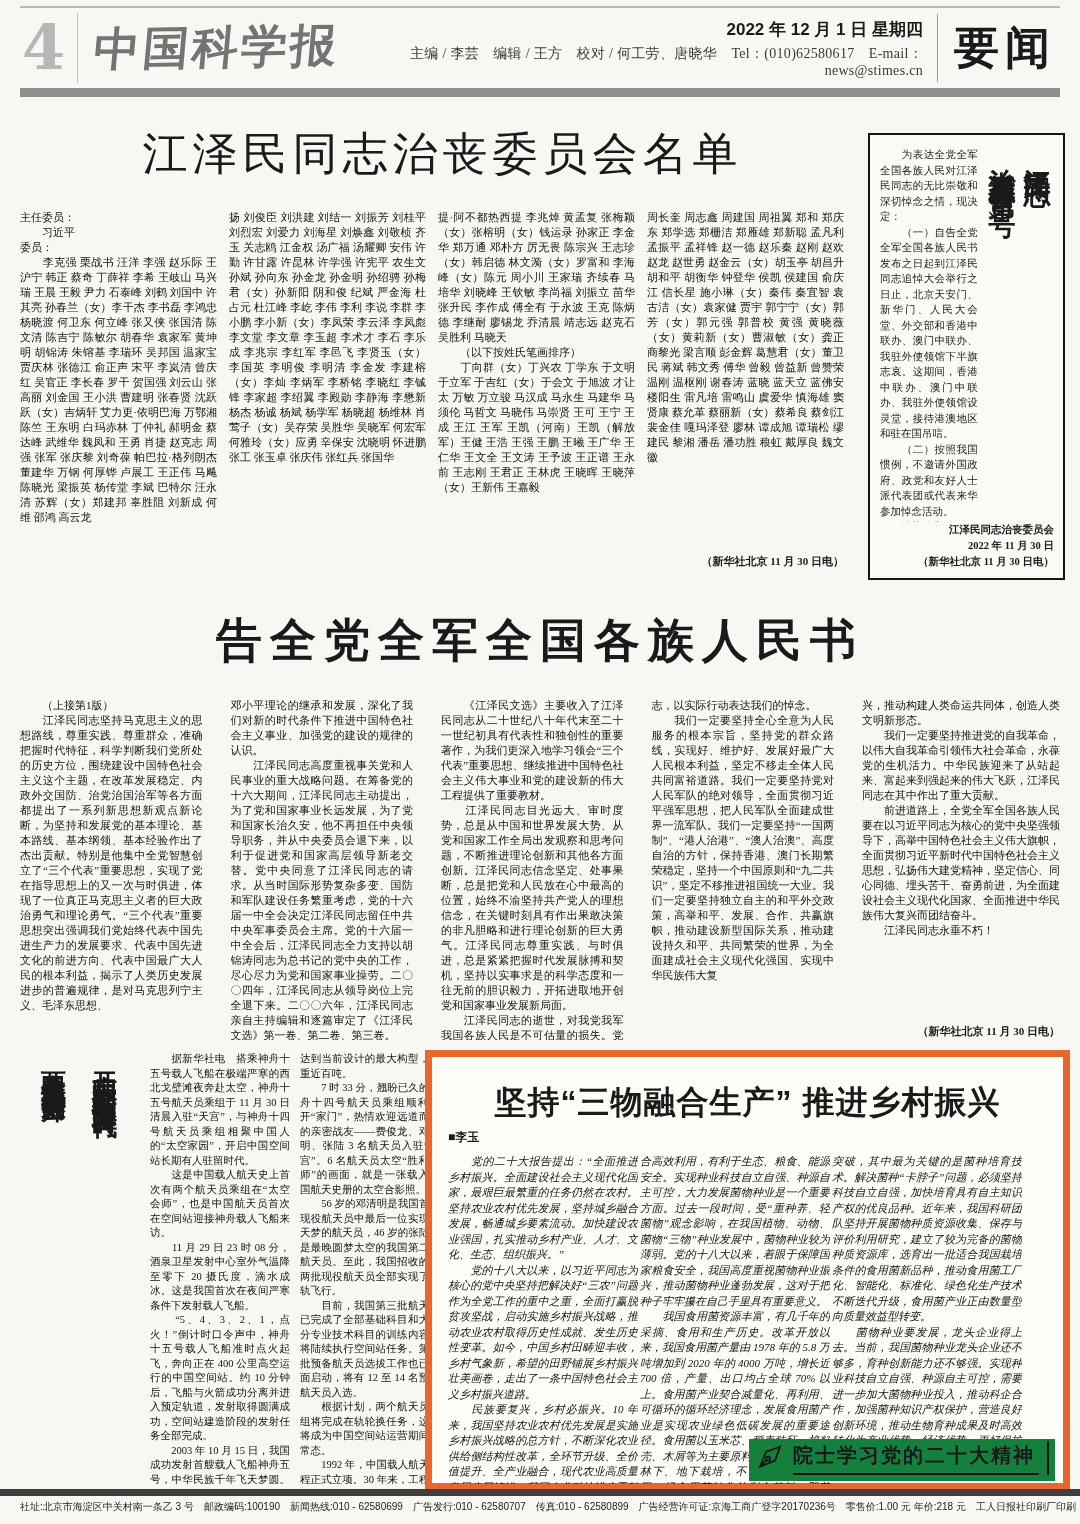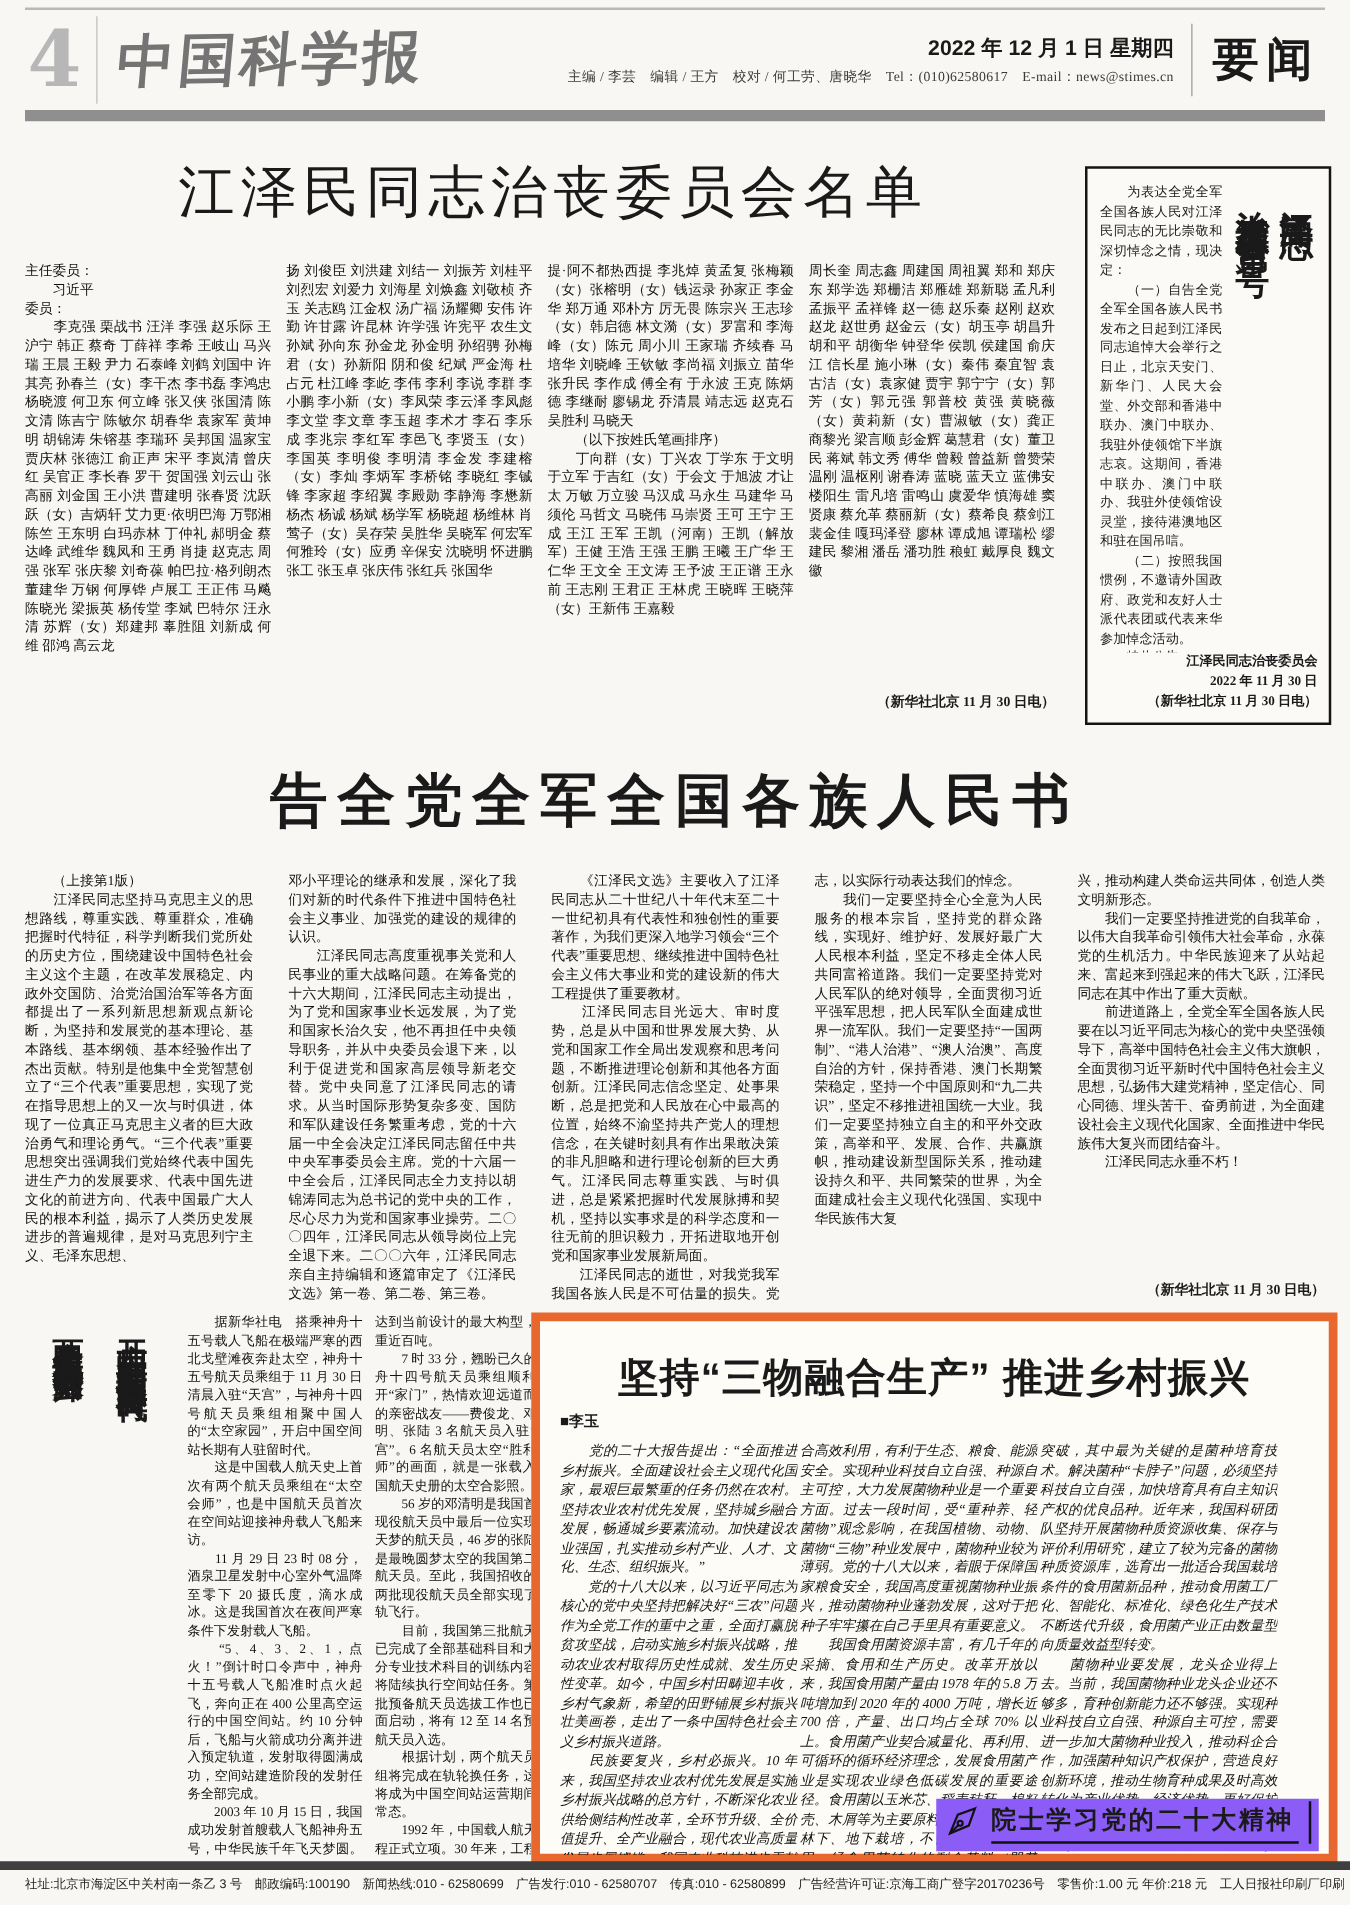--- a/index.html
+++ b/index.html
@@ -21,24 +21,24 @@
     font-family:"DejaVu Serif",serif;
   }
   .masthead{
     font-size:46px;font-weight:bold;color:#747474;margin-left:16px;
     font-family:"DejaVu Serif",serif;transform:skewX(-6deg) rotate(-1deg);
     letter-spacing:3px;white-space:nowrap;
   }
   .hdr-spacer{flex:1}
   .dateblock{text-align:right;padding-right:14px;}
   .date{font-size:17px;font-weight:bold;font-family:"Liberation Sans",sans-serif;}
-  .staff{font-size:11px;color:#3a3a3a;margin-top:4px;letter-spacing:0.3px;text-align:right;}
+  .staff{font-size:14px;color:#3a3a3a;margin-top:4px;letter-spacing:0.3px;text-align:right;}
   .section-box{
     border-left:1px solid #9a9a9a;padding:4px 4px 4px 16px;
-    font-size:37px;font-weight:bold;letter-spacing:6px;
+    font-size:45px;font-weight:bold;letter-spacing:6px;
     font-family:"Liberation Sans",sans-serif;white-space:nowrap;
   }
   .header-bar{position:absolute;top:88px;left:20px;width:1040px;height:9px;background:#8f8f8f;}
   
   .newscol{
     white-space:pre-line;text-align:justify;overflow:hidden;
     font-size:11px;line-height:15px;color:#111;
   }
   .credit{text-align:right;font-weight:bold;font-size:11px;margin-top:4px;}
   
@@ -95,21 +95,21 @@
     margin:16px 0 4px;font-family:"Liberation Sans",sans-serif;white-space:nowrap;
   }
   .feat-byline{font-size:12px;font-weight:bold;margin:0 0 8px;font-family:"Liberation Sans",sans-serif;}
   .cols3{display:flex;gap:2px;}
   .cols3 .newscol{
     width:190px;height:330px;font-style:italic;font-size:11px;line-height:15.5px;
     font-family:"Liberation Serif",serif;
   }
   .feat-attr{text-align:right;font-weight:bold;font-style:italic;font-size:11px;margin-top:4px;}
   .corner-label{
-    position:absolute;right:8px;bottom:2px;background:#8b5cf6;
+    position:absolute;right:8px;bottom:2px;background:#15803d;
     display:flex;align-items:center;gap:8px;padding:2px 6px 6px;text-align:right;
   }
   .corner-label .lbl{
     font-size:20px;font-weight:bold;letter-spacing:2px;
     border-bottom:2px solid #111;padding:0 4px 4px 0;
     font-family:"Liberation Sans",sans-serif;white-space:nowrap;
   }
   .corner-label .tick{width:2px;height:34px;background:#111;}
   .pen-icon{width:30px;height:30px;flex:none;}
   

